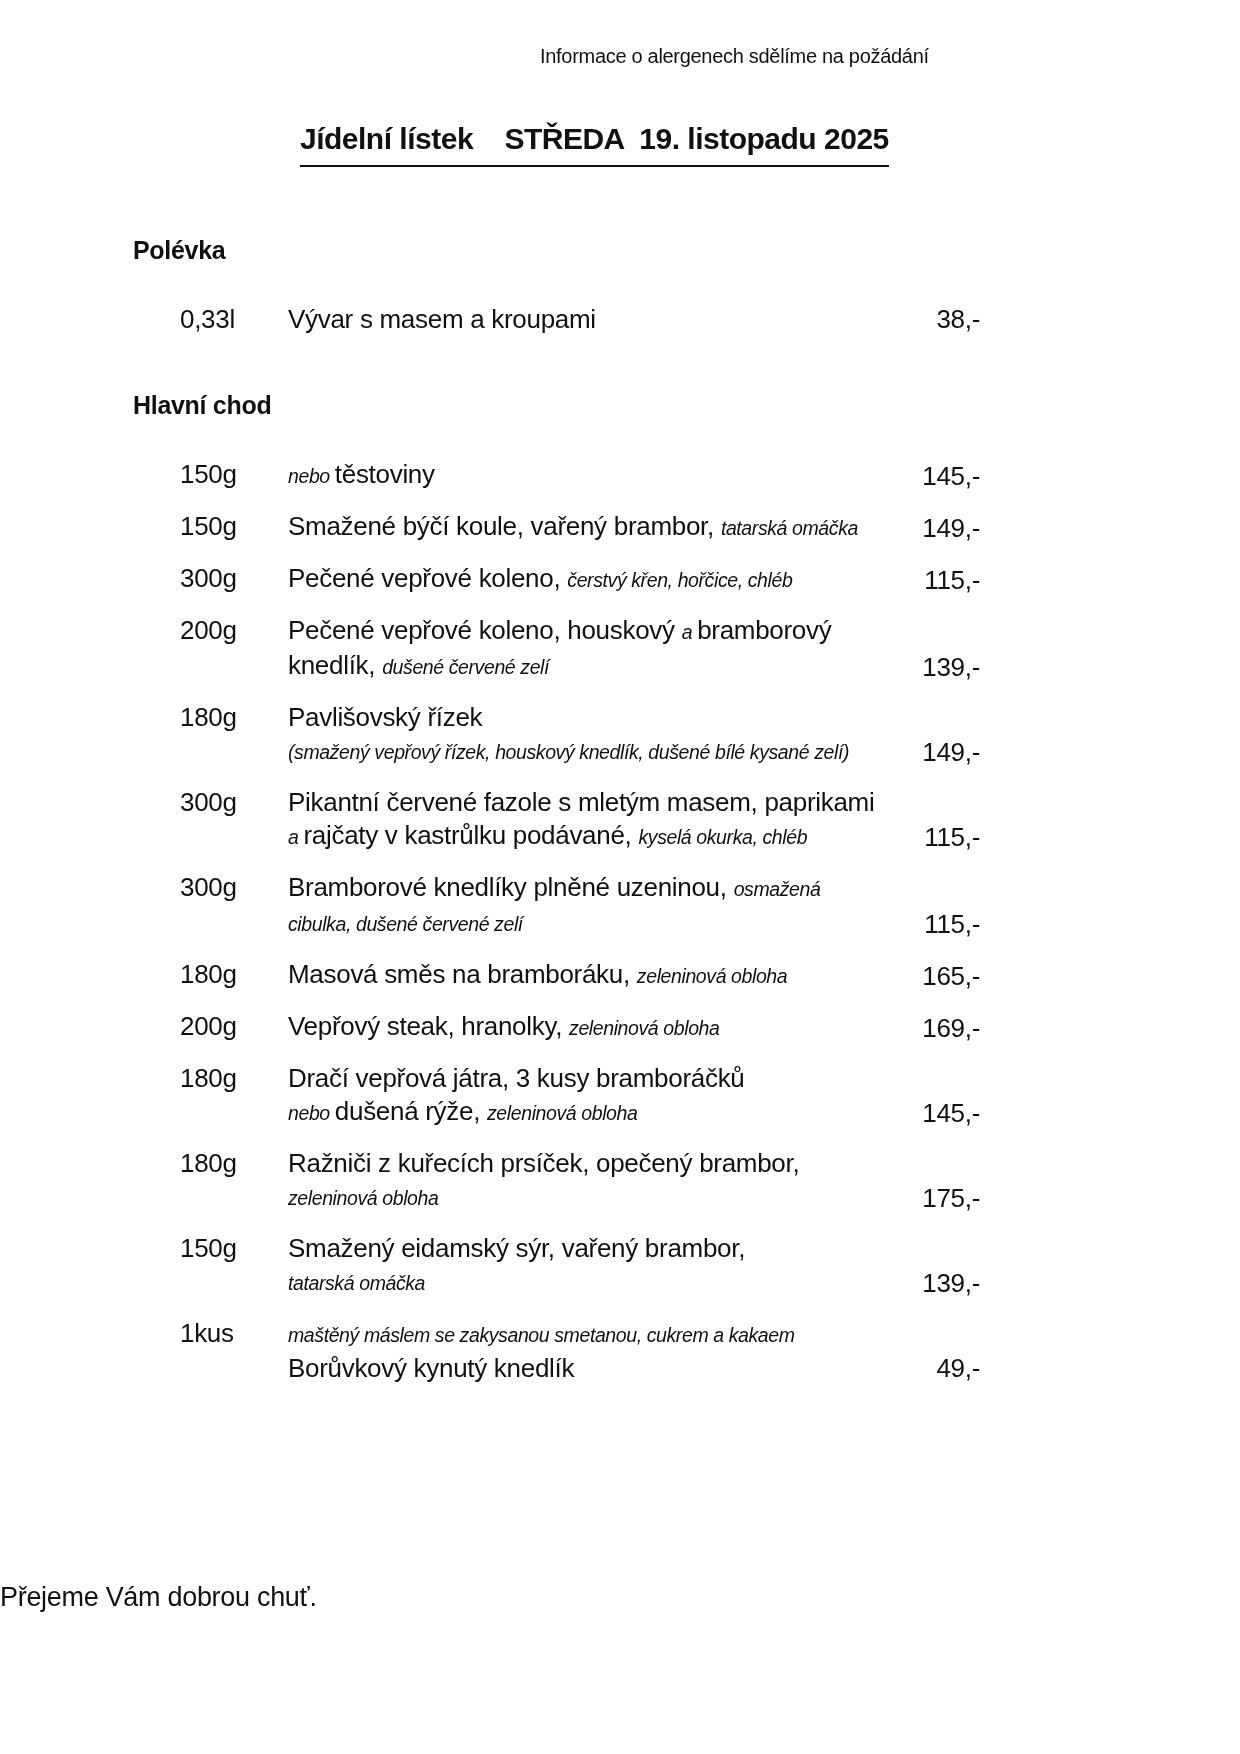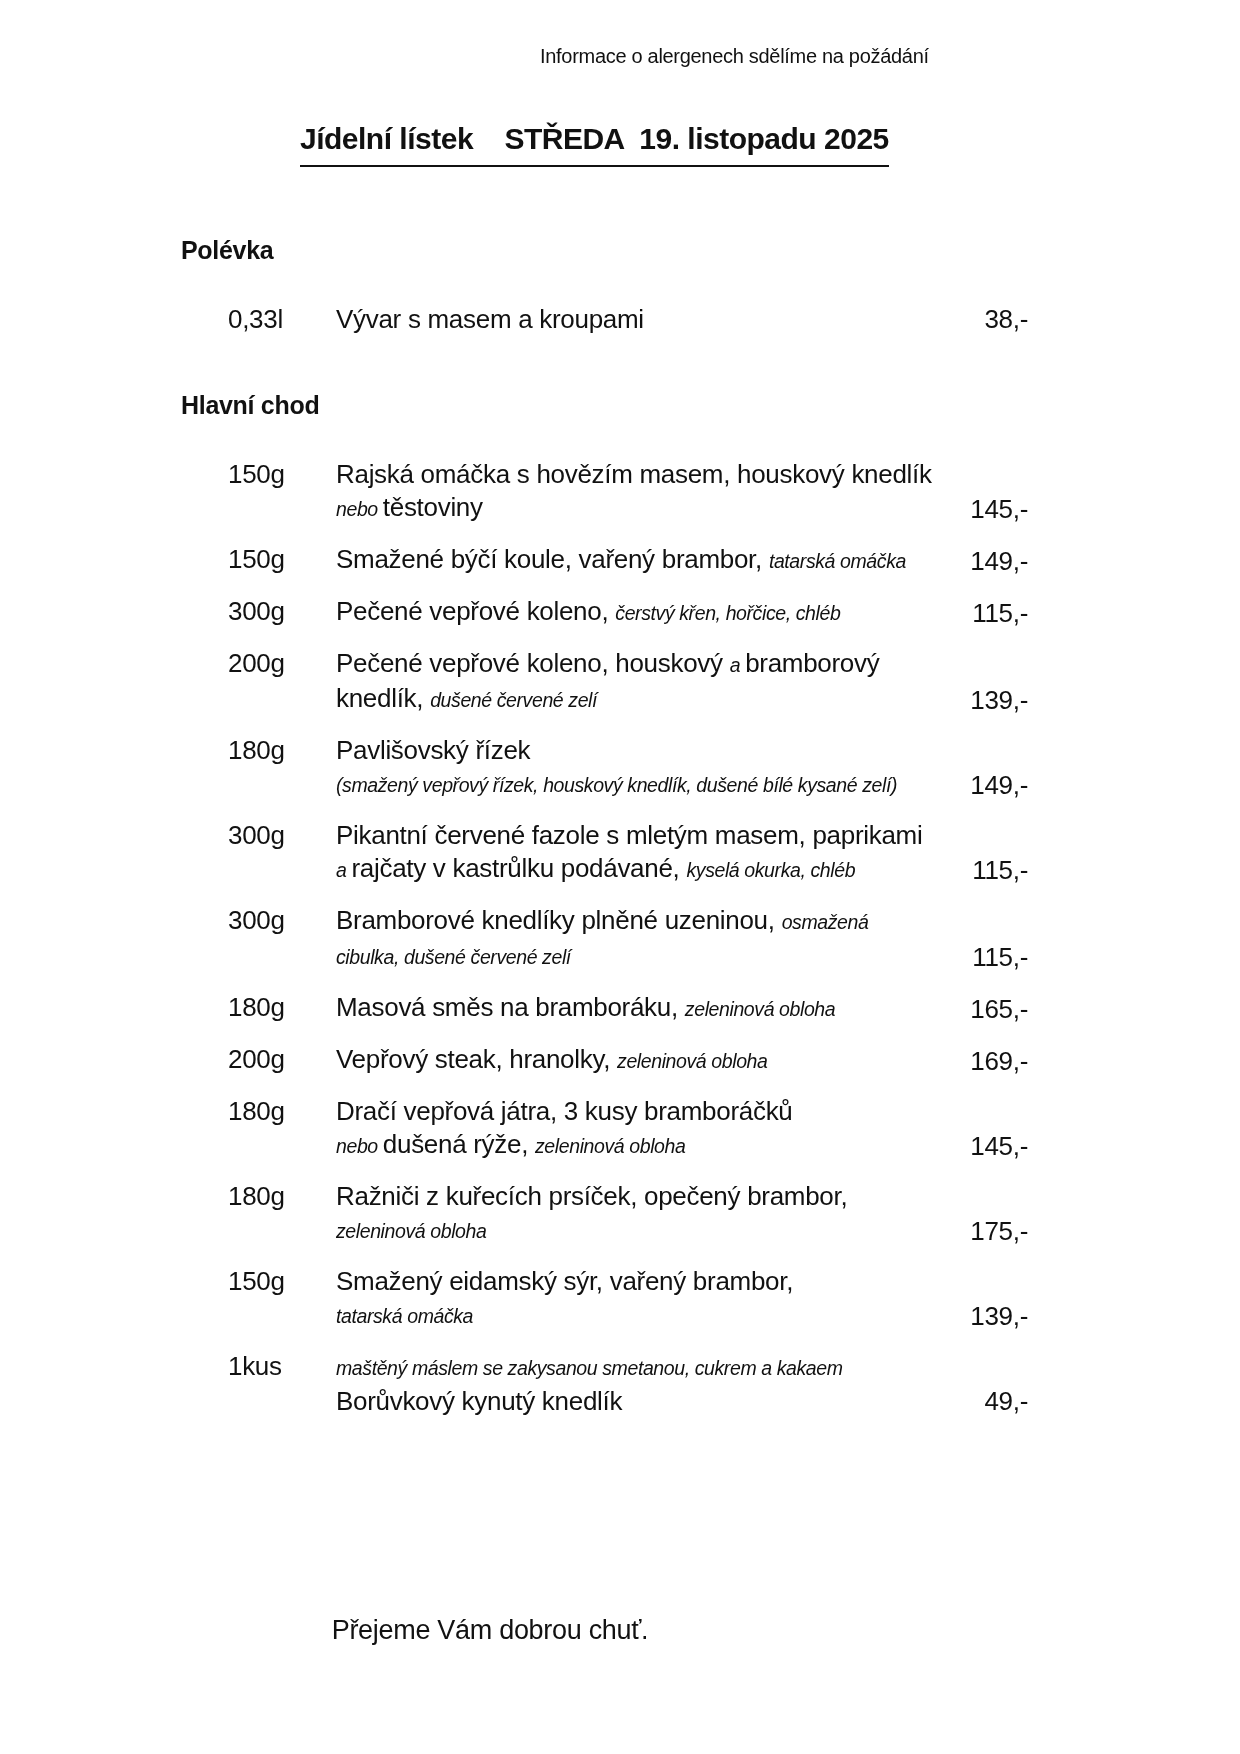--- a/index.html
+++ b/index.html
@@ -35,21 +35,21 @@
     font-weight: 600;
     line-height: 34px;
     letter-spacing: -0.5px;
     white-space: pre;
     border-bottom: 2px solid #111111;
     padding-bottom: 9px;
   }
   .sections {
     margin-top: 68px;
   }
-  .menu-section { margin-bottom: 54px; padding-left: 48px; }
+  .menu-section { margin-bottom: 54px; }
   .section-heading {
     margin: 0 0 38px 133px;
     font-size: 25px;
     font-weight: 600;
     line-height: 30px;
   }
   .menu-item {
     position: relative;
     margin: 0 0 17px 180px;
     width: 800px;
@@ -74,21 +74,21 @@
     position: absolute;
     right: 0;
     bottom: 0;
     font-size: 26px;
     line-height: 33px;
     text-align: left;
   }
   .footer-wish {
     width: 980px;
     margin-top: 196px;
-    text-align: center;
+    text-align: left;
     font-size: 27px;
     line-height: 33px;
   }
 </style>
 </head>
 <body>
 
 <div class="page">
 
   <div class="allergen-note">Informace o alergenech sdělíme na požádání</div>
@@ -106,21 +106,20 @@
             <div class="item-line"><span class="seg-big">Vývar s masem a kroupami</span></div>
           </div>
           <span class="item-price">38,-</span>
         </div>
       </section>
       <section class="menu-section">
         <div class="section-heading">Hlavní chod</div>
         <div class="menu-item">
           <span class="item-qty">150g</span>
           <div class="item-lines">
-            <div class="item-line"><span class="seg-big">Rajská omáčka s hovězím masem, houskový knedlík</span></div>
             <div class="item-line"><span class="seg-small">nebo </span><span class="seg-big">těstoviny</span></div>
           </div>
           <span class="item-price">145,-</span>
         </div>
         <div class="menu-item">
           <span class="item-qty">150g</span>
           <div class="item-lines">
             <div class="item-line"><span class="seg-big">Smažené býčí koule, vařený brambor, </span><span class="seg-small">tatarská omáčka</span></div>
           </div>
           <span class="item-price">149,-</span>

